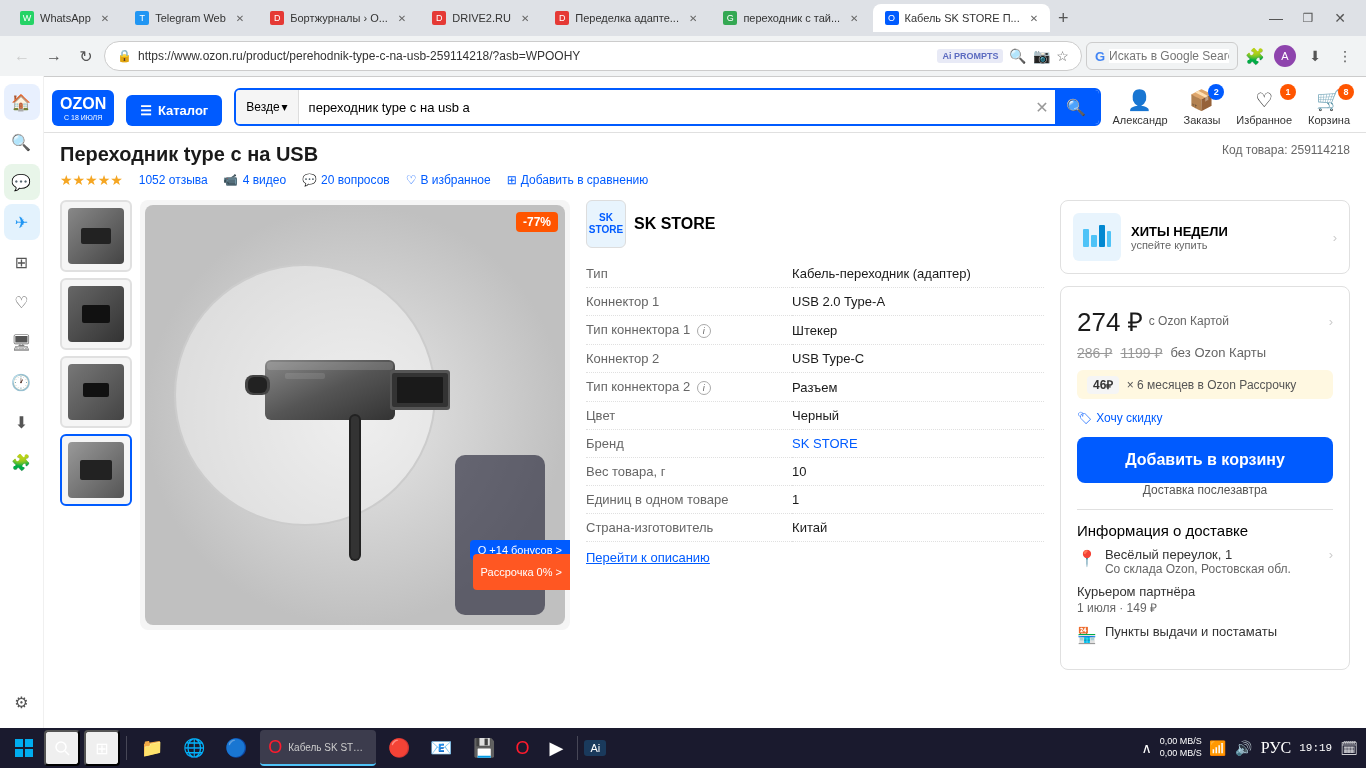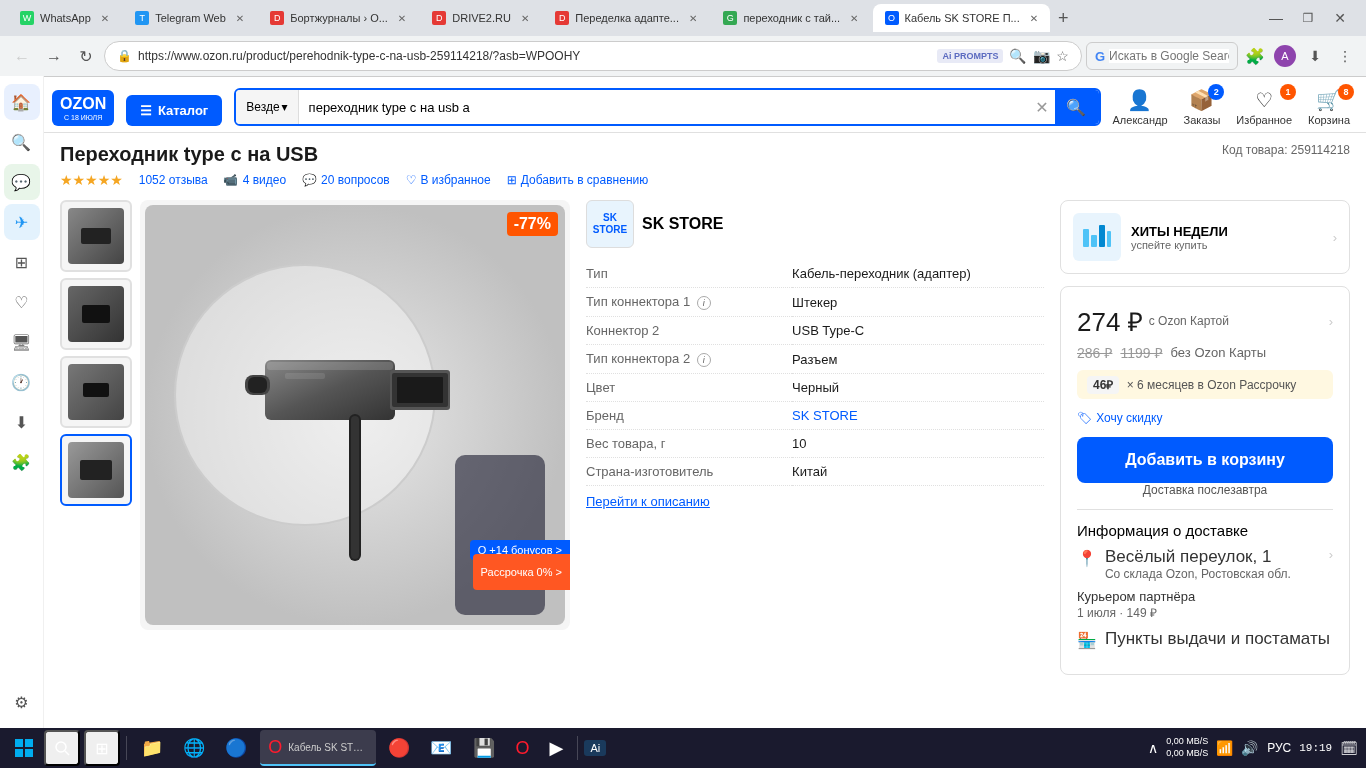--- a/index.html
+++ b/index.html
@@ -57,28 +57,28 @@
 
     
     .product-layout { display: flex; gap: 16px; }
 
     
     .gallery-section { display: flex; gap: 8px; }
     .thumbnails { display: flex; flex-direction: column; gap: 6px; }
     .thumbnail { width: 72px; height: 72px; border: 2px solid #e0e0e0; border-radius: 6px; cursor: pointer; overflow: hidden; display: flex; align-items: center; justify-content: center; background: #f5f5f5; }
     .thumbnail.active { border-color: #005bff; }
     .main-image { width: 430px; height: 430px; border-radius: 8px; overflow: hidden; background: #f5f5f5; position: relative; display: flex; align-items: center; justify-content: center; }
-    .discount-badge { position: absolute; top: 12px; right: 12px; background: #f50; color: white; font-size: 16px; font-weight: bold; padding: 3px 7px; border-radius: 4px; }
+    .discount-badge { position: absolute; top: 12px; right: 12px; background: #f50; color: white; font-size: 12px; font-weight: bold; padding: 3px 7px; border-radius: 4px; }
     .bonus-btn { position: absolute; bottom: 70px; right: 0; background: #005bff; color: white; font-size: 11px; padding: 4px 8px; border-radius: 4px 0 0 4px; cursor: pointer; }
     .installment-btn { position: absolute; bottom: 40px; right: 0; background: #ff5722; color: white; font-size: 11px; padding: 12px 8px; border-radius: 4px 0 0 4px; cursor: pointer; margin-top: 28px; }
 
     
     .specs-section { flex: 1; min-width: 350px; }
     .seller-header { display: flex; align-items: center; gap: 8px; margin-bottom: 12px; }
-    .seller-logo { width: 48px; height: 48px; background: #e8f4fd; border-radius: 6px; display: flex; align-items: center; justify-content: center; font-size: 9px; font-weight: bold; color: #005bff; border: 1px solid #ddd; }
+    .seller-logo { width: 40px; height: 48px; background: #e8f4fd; border-radius: 6px; display: flex; align-items: center; justify-content: center; font-size: 9px; font-weight: bold; color: #005bff; border: 1px solid #ddd; }
     .seller-name { font-size: 16px; font-weight: bold; }
     .spec-table { width: 100%; border-collapse: collapse; }
     .spec-row { border-bottom: 1px dotted #e0e0e0; }
     .spec-label { color: #666; font-size: 13px; padding: 6px 0; width: 45%; vertical-align: top; }
     .spec-value { color: #1a1a1a; font-size: 13px; padding: 6px 0; }
     .spec-value.link { color: #005bff; cursor: pointer; }
     .goto-desc { color: #005bff; font-size: 13px; cursor: pointer; text-decoration: underline; margin-top: 8px; display: inline-block; }
 
     
     .price-section { width: 290px; }
@@ -92,21 +92,21 @@
     .without-card { color: #666; font-size: 13px; }
     .installment-row { background: #fff8e1; border-radius: 6px; padding: 6px 10px; margin-bottom: 12px; font-size: 12px; color: #555; }
     .installment-amount { background: #f5f5f5; border-radius: 4px; padding: 2px 6px; font-weight: bold; color: #333; margin-right: 4px; }
     .discount-link { color: #005bff; font-size: 12px; cursor: pointer; display: flex; align-items: center; gap: 4px; margin-bottom: 12px; }
     .add-cart-btn { width: 100%; background: #005bff; color: white; border: none; border-radius: 8px; padding: 14px; font-size: 16px; font-weight: bold; cursor: pointer; margin-bottom: 0; }
     .delivery-note { text-align: center; font-size: 12px; color: #555; margin-bottom: 12px; }
     .delivery-info { border-top: 1px solid #e0e0e0; padding-top: 12px; }
     .delivery-title { font-size: 15px; font-weight: normal; margin-bottom: 8px; }
     .delivery-row { display: flex; align-items: flex-start; gap: 8px; margin-bottom: 8px; }
     .delivery-icon { color: #005bff; font-size: 16px; margin-top: 2px; }
-    .delivery-text-main { font-size: 17px; color: #333; }
+    .delivery-text-main { font-size: 13px; color: #333; }
     .delivery-text-sub { font-size: 12px; color: #666; }
     .delivery-courier { font-size: 13px; color: #333; }
     .delivery-courier-sub { font-size: 12px; color: #666; }
     .chevron-right { color: #ccc; margin-left: auto; }
 
     
     .taskbar { position: fixed; bottom: 0; left: 0; right: 0; height: 40px; background: #1a1a2e; display: flex; align-items: center; color: white; z-index: 9999; padding: 0 8px; gap: 4px; }
     .taskbar-start { width: 32px; height: 32px; display: flex; align-items: center; justify-content: center; cursor: pointer; }
     .taskbar-btn { width: 36px; height: 36px; display: flex; align-items: center; justify-content: center; cursor: pointer; border-radius: 4px; }
     .taskbar-right { margin-left: auto; display: flex; align-items: center; gap: 8px; font-size: 11px; }
@@ -379,20 +379,24 @@
           <span class="seller-name">SK STORE</span>
         </div>
         
         <table class="spec-table">
           <tbody>
             <tr class="spec-row">
               <td class="spec-label">Тип</td>
               <td class="spec-value">Кабель-переходник (адаптер)</td>
             </tr>
             <tr class="spec-row">
+              <td class="spec-label">Коннектор 1</td>
+              <td class="spec-value">USB 2.0 Type-A</td>
+            </tr>
+            <tr class="spec-row">
               <td class="spec-label">Тип коннектора 1 <span class="i-icon">i</span></td>
               <td class="spec-value">Штекер</td>
             </tr>
             <tr class="spec-row">
               <td class="spec-label">Коннектор 2</td>
               <td class="spec-value">USB Type-C</td>
             </tr>
             <tr class="spec-row">
               <td class="spec-label">Тип коннектора 2 <span class="i-icon">i</span></td>
               <td class="spec-value">Разъем</td>
@@ -401,20 +405,24 @@
               <td class="spec-label">Цвет</td>
               <td class="spec-value">Черный</td>
             </tr>
             <tr class="spec-row">
               <td class="spec-label">Бренд</td>
               <td class="spec-value link">SK STORE</td>
             </tr>
             <tr class="spec-row">
               <td class="spec-label">Вес товара, г</td>
               <td class="spec-value">10</td>
+            </tr>
+            <tr class="spec-row">
+              <td class="spec-label">Единиц в одном товаре</td>
+              <td class="spec-value">1</td>
             </tr>
             <tr class="spec-row">
               <td class="spec-label">Страна-изготовитель</td>
               <td class="spec-value">Китай</td>
             </tr>
           </tbody>
         </table>
         <a class="goto-desc">Перейти к описанию</a>
       </div>
 
@@ -551,19 +559,19 @@
   </div>
 
   <div class="taskbar-right">
     <span style="font-size:14px;">∧</span>
     <div style="font-size:9px;text-align:right;line-height:1.3;">
       <div>0,00 MB/S</div>
       <div>0,00 MB/S</div>
     </div>
     <span style="font-size:14px;">📶</span>
     <span style="font-size:14px;">🔊</span>
-    <span style="font-size:12px;">РУС</span>
+    <span style="font-size:16px;font-family:Liberation Serif, serif;">РУС</span>
     <div class="taskbar-time">
       <div>19:19</div>
     </div>
     <span style="font-size:14px;">🗓</span>
   </div>
 </div>
 
 </body></html>

